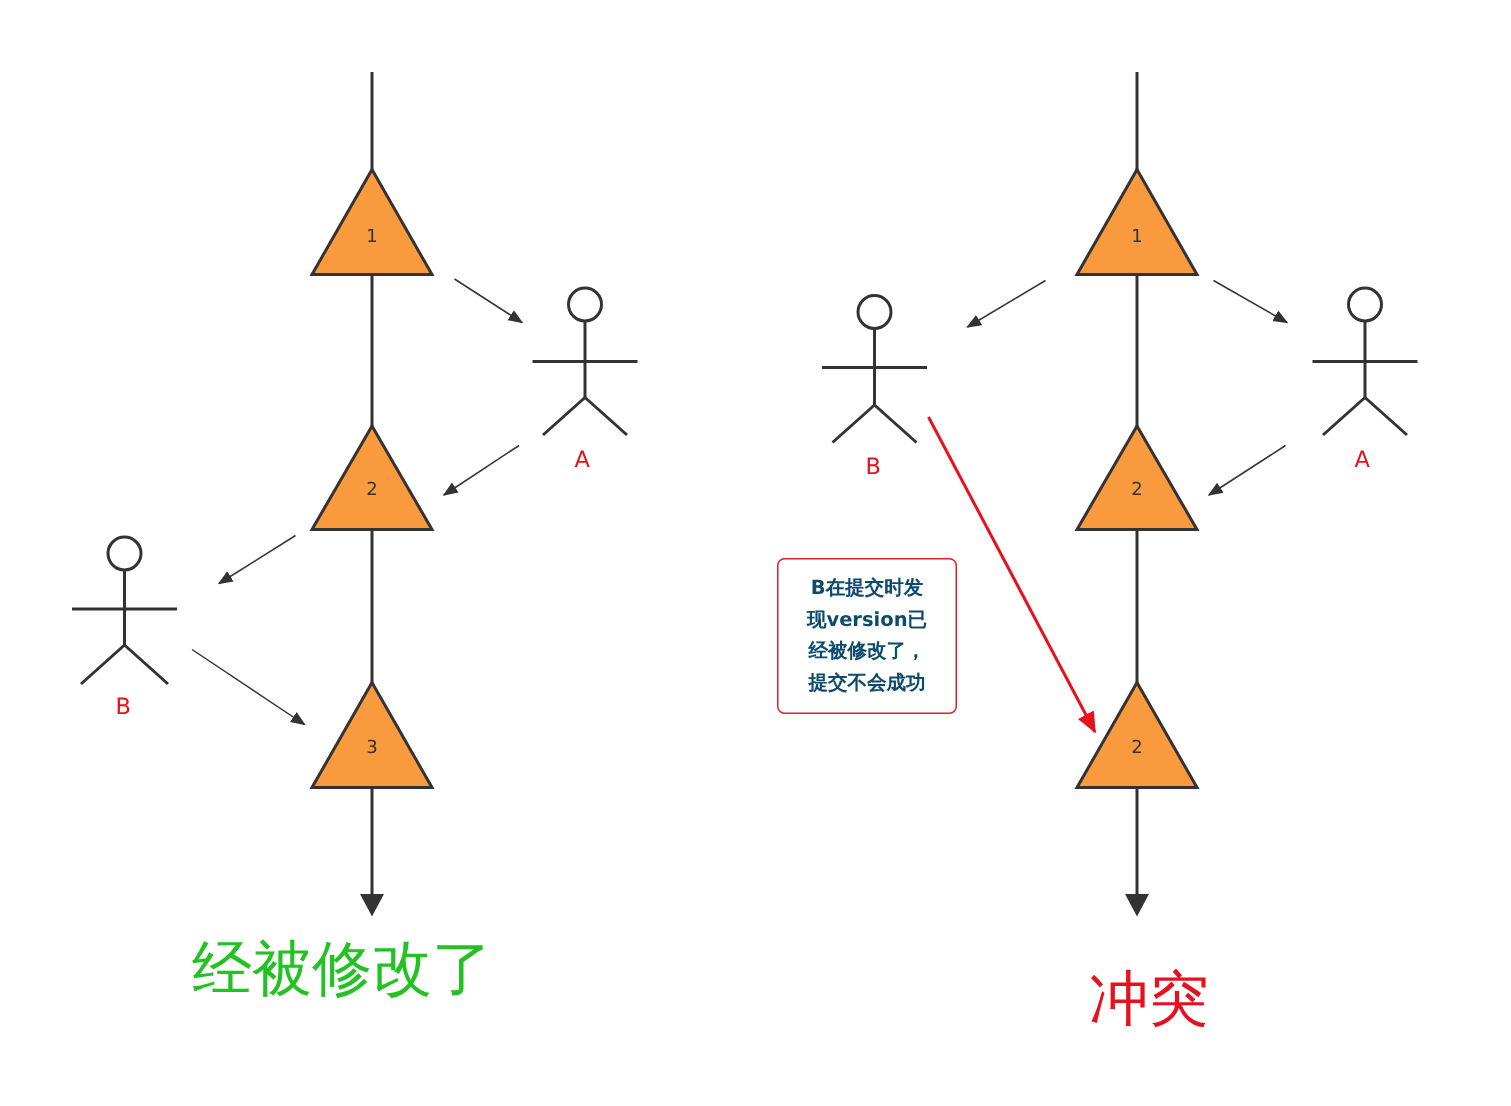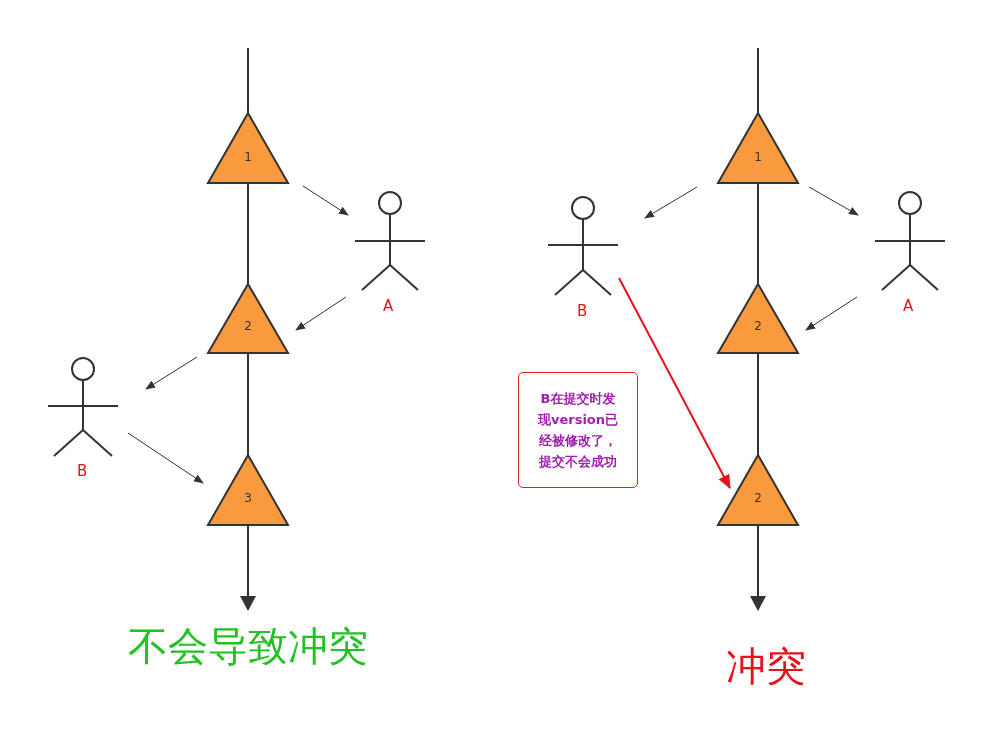--- a/index.html
+++ b/index.html
@@ -1,18 +1,18 @@
 <!DOCTYPE html>
 <html><head>
 <meta charset="utf-8">
 <style>
   html,body{margin:0;padding:0;background:#ffffff;}
   body{width:1007px;height:737px;position:relative;overflow:hidden;font-family:"DejaVu Sans",sans-serif;}
   svg{position:absolute;left:0;top:0;}
-  .note{position:absolute;left:518px;top:372px;width:120px;height:116px;border:1px solid #e0202a;border-radius:5px;box-sizing:border-box;display:flex;align-items:center;justify-content:center;text-align:center;color:#a21caf;font-weight:bold;font-size:13px;line-height:21px;}
+  .note{position:absolute;left:518px;top:372px;width:120px;height:104px;border:1px solid #e0202a;border-radius:5px;box-sizing:border-box;display:flex;align-items:center;justify-content:center;text-align:center;color:#0c4a6e;font-weight:bold;font-size:13px;line-height:21px;}
   .note span{display:block;width:108px;white-space:pre-line;}
   .caption{position:absolute;font-size:40px;line-height:44px;white-space:nowrap;}
   .lbl{position:absolute;font-size:15px;color:#e8101c;}
 </style>
 </head>
 <body>
 
 <svg width="1007" height="737" viewBox="0 0 1007 737">
   <defs>
     <marker id="ah" markerWidth="10" markerHeight="10" refX="9" refY="5" orient="auto" markerUnits="userSpaceOnUse">
@@ -105,14 +105,14 @@
 <div class="lbl" style="left:903px;top:297px;">A</div>
 <div class="lbl" style="left:577px;top:302px;">B</div>
 
 <div class="note">
   <span>B在提交时发
 现version已
 经被修改了，
 提交不会成功</span>
 </div>
 
-<div class="caption" style="left:128px;top:624px;color:#22c222;">不会导致冲突</div>
+<div class="caption" style="left:128px;top:624px;color:#22c222;">经被修改了</div>
 <div class="caption" style="left:726px;top:624px;color:#e8101c;margin-top:20px;">冲突</div>
 
 </body></html>

